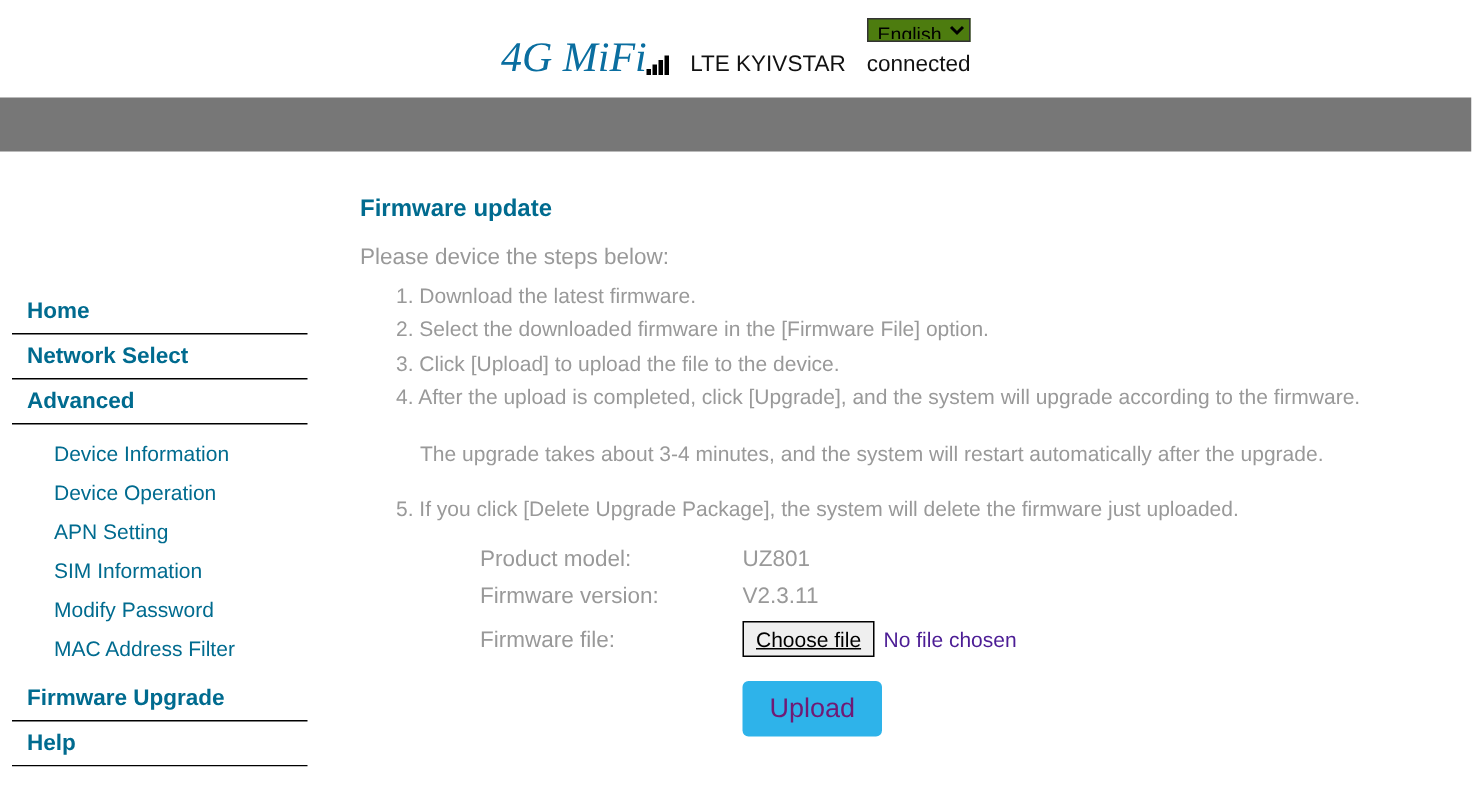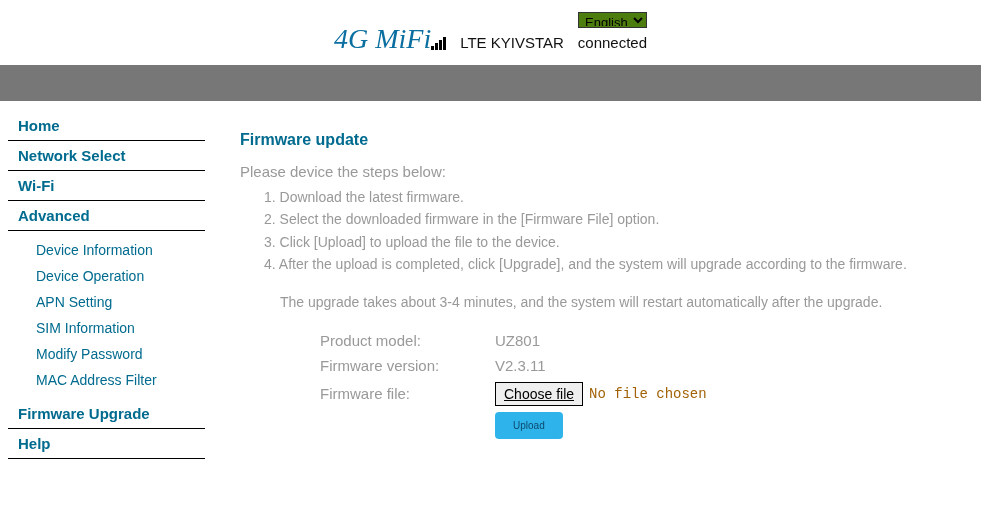--- a/index.html
+++ b/index.html
@@ -27,23 +27,23 @@
     .main-title { color: #006b8f; font-size: 16px; font-weight: bold; margin-bottom: 14px; }
     .intro { color: #999; font-size: 15px; margin-bottom: 6px; }
     .steps { list-style: none; }
     .steps li { color: #999; font-size: 14px; line-height: 1.6; padding-left: 24px; }
     .sub-note { color: #999; font-size: 14px; line-height: 1.6; padding-left: 40px; margin: 15px 0; }
     .detail-row { display: flex; align-items: center; padding: 4px 0 4px 80px; font-size: 15px; color: #999; }
     .detail-label { width: 175px; }
     .detail-value { color: #999; }
     .file-wrap { display: flex; align-items: center; gap: 6px; }
     .choose-btn { background: #efefef; border: 1px solid #000; font-size: 14px; padding: 3px 8px; cursor: pointer; color: #000; text-decoration: underline; }
-    .file-status { color: #a16207; font-size: 14px; font-family: Liberation Mono, monospace; }
-    .upload-btn { background: #2eb3ea; color: #0c4a6e; border: none; font-size: 10px; padding: 8px 18px; border-radius: 4px; cursor: pointer; margin-left: 255px; margin-top: 2px; }
-    .details-box { }
+    .file-status { color: #4c1d95; font-size: 14px; }
+    .upload-btn { background: #2eb3ea; color: #701a75; border: none; font-size: 18px; padding: 8px 18px; border-radius: 4px; cursor: pointer; margin-left: 255px; margin-top: 12px; }
+    .details-box { margin-top: 10px; }
   </style>
 </head>
 <body>
 
 <div class="header">
   <div class="logo">4G MiFi</div>
   <div class="header-right">
     <select class="lang-select">
       <option>English</option>
     </select>
@@ -59,21 +59,20 @@
     </div>
   </div>
 </div>
 
 <div class="gray-bar"></div>
 
 <div class="content">
   <div class="sidebar">
     <a class="nav-main">Home</a>
     <a class="nav-main">Network Select</a>
-    <a class="nav-main">Wi-Fi</a>
     <a class="nav-main">Advanced</a>
     <div class="sub-container">
       <a class="nav-sub">Device Information</a>
       <a class="nav-sub">Device Operation</a>
       <a class="nav-sub">APN Setting</a>
       <a class="nav-sub">SIM Information</a>
       <a class="nav-sub">Modify Password</a>
       <a class="nav-sub">MAC Address Filter</a>
     </div>
     <a class="nav-main">Firmware Upgrade</a>
@@ -83,20 +82,23 @@
   <div class="main">
     <div class="main-title">Firmware update</div>
     <div class="intro">Please device the steps below:</div>
     <ul class="steps">
       <li>1. Download the latest firmware.</li>
       <li>2. Select the downloaded firmware in the [Firmware File] option.</li>
       <li>3. Click [Upload] to upload the file to the device.</li>
       <li>4. After the upload is completed, click [Upgrade], and the system will upgrade according to the firmware.</li>
     </ul>
     <div class="sub-note">The upgrade takes about 3-4 minutes, and the system will restart automatically after the upgrade.</div>
+    <ul class="steps">
+      <li>5. If you click [Delete Upgrade Package], the system will delete the firmware just uploaded.</li>
+    </ul>
 
     <div class="details-box">
       <div class="detail-row">
         <span class="detail-label">Product model:</span>
         <span class="detail-value">UZ801</span>
       </div>
       <div class="detail-row">
         <span class="detail-label">Firmware version:</span>
         <span class="detail-value">V2.3.11</span>
       </div>

